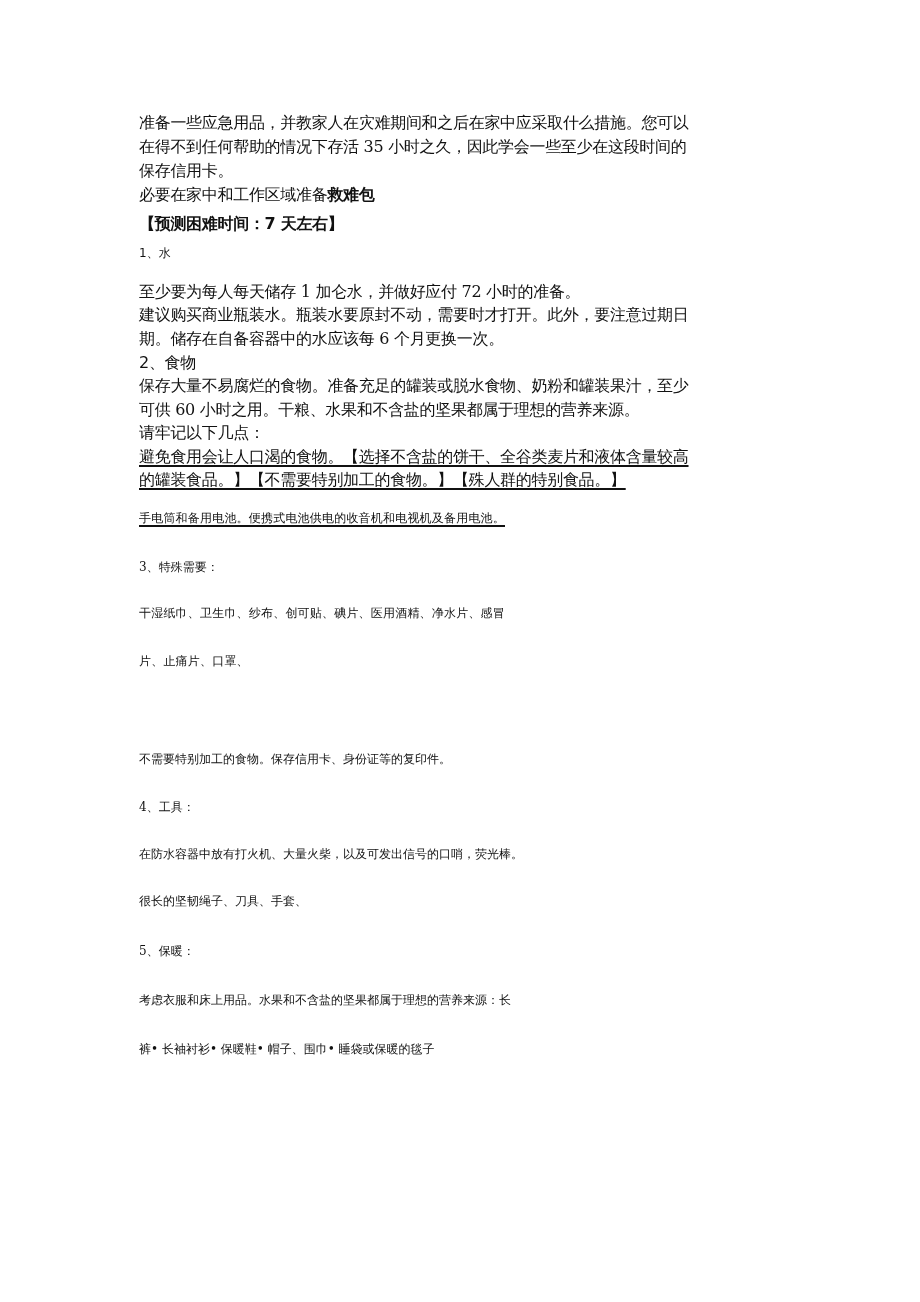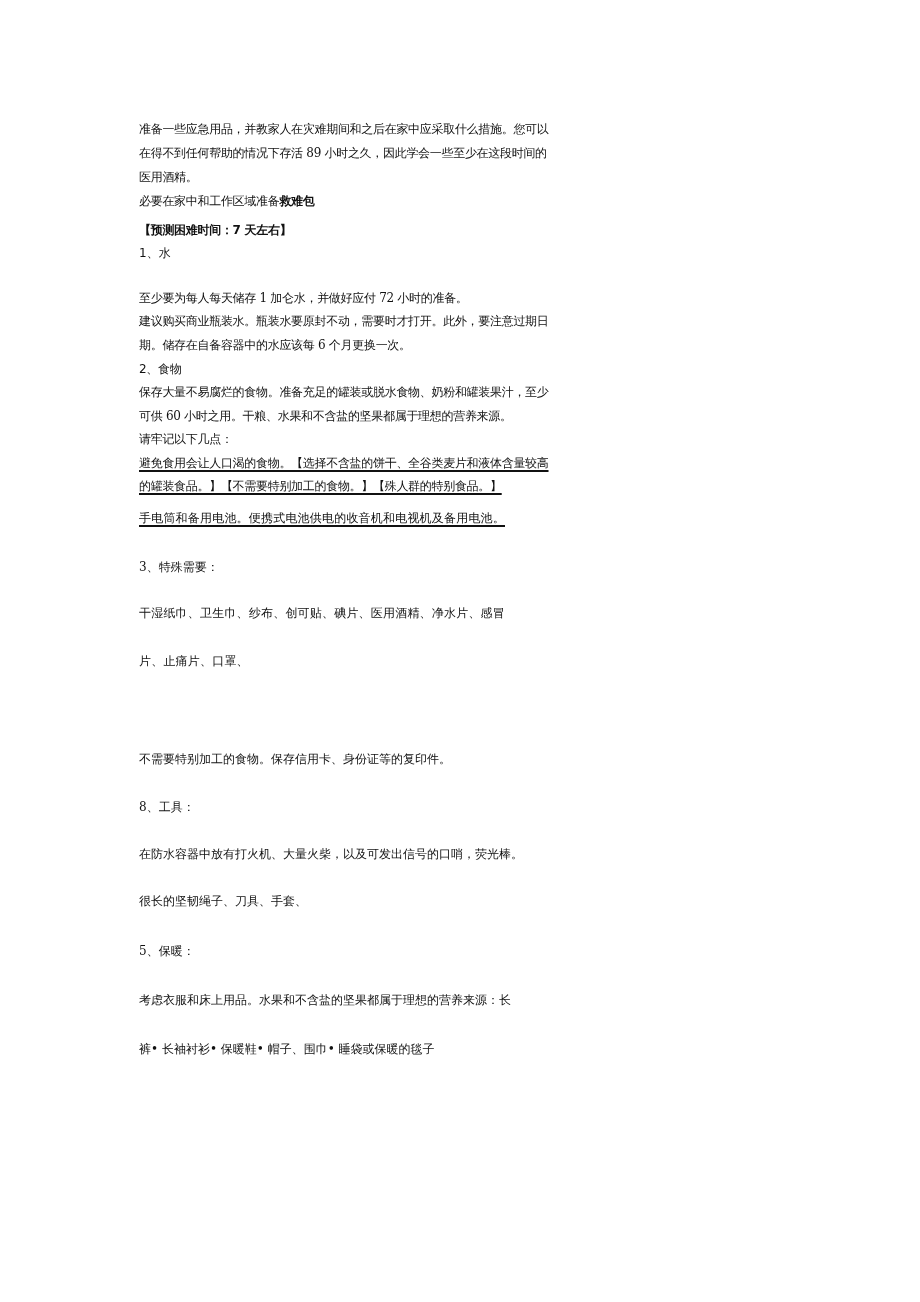--- a/index.html
+++ b/index.html
@@ -1,33 +1,33 @@
 <!DOCTYPE html>
 <html><head>
 <meta charset="utf-8">
 <style>
   html, body { margin:0; padding:0; background:#ffffff; }
   body { width:920px; height:1302px; position:relative; overflow:hidden;
          font-family: "DejaVu Serif", "Liberation Serif", serif; color:#111; }
   .ln { position:absolute; left:139px; white-space:nowrap; line-height:1; }
-  .s { font-size:12px; letter-spacing:-0.3px;margin-top:8px; }
+  .s { font-size:16px; letter-spacing:-0.3px; }
   .m { font-size:12px; }
   .l { font-size:12px; letter-spacing:0.2px; }
   .b { font-weight:bold; }
   .u { text-decoration: underline; text-underline-offset:3px; text-decoration-thickness:1.5px; }
   .sans { font-family: "DejaVu Sans", "Liberation Sans", sans-serif; }
 </style>
 </head>
 <body>
 
 <div>
 
   <div class="ln s" style="top:115px">准备一些应急用品，并教家人在灾难期间和之后在家中应采取什么措施。您可以</div>
-  <div class="ln s" style="top:139px">在得不到任何帮助的情况下存活  89  小时之久，因此学会一些至少在这段时间的</div>
-  <div class="ln s" style="top:163px">医用酒精。</div>
+  <div class="ln s" style="top:139px">在得不到任何帮助的情况下存活  35  小时之久，因此学会一些至少在这段时间的</div>
+  <div class="ln s" style="top:163px">保存信用卡。</div>
   <div class="ln s" style="top:187px">
     <span>必要在家中和工作区域准备</span><span class="b sans">救难包</span>
   </div>
   <div class="ln s b sans" style="top:216px">【预测困难时间：7 天左右】</div>
 
   <div class="ln m sans" style="top:247px">1、水</div>
   <div class="ln s" style="top:284px">至少要为每人每天储存  1  加仑水，并做好应付  72  小时的准备。</div>
   <div class="ln s" style="top:307px">建议购买商业瓶装水。瓶装水要原封不动，需要时才打开。此外，要注意过期日</div>
   <div class="ln s" style="top:331px">期。储存在自备容器中的水应该每 6 个月更换一次。</div>
 
@@ -37,21 +37,21 @@
   <div class="ln s" style="top:425px">请牢记以下几点：</div>
   <div class="ln s u" style="top:449px">避免食用会让人口渴的食物。【选择不含盐的饼干、全谷类麦片和液体含量较高</div>
   <div class="ln s u" style="top:472px">的罐装食品。】【不需要特别加工的食物。】【殊人群的特别食品。】</div>
   <div class="ln l u" style="top:512px">手电筒和备用电池。便携式电池供电的收音机和电视机及备用电池。</div>
 
   <div class="ln m" style="top:561px">3、特殊需要：</div>
   <div class="ln l" style="top:607px">干湿纸巾、卫生巾、纱布、创可贴、碘片、医用酒精、净水片、感冒</div>
   <div class="ln l" style="top:655px">片、止痛片、口罩、</div>
   <div class="ln m" style="top:753px">不需要特别加工的食物。保存信用卡、身份证等的复印件。</div>
 
-  <div class="ln m" style="top:801px">8、工具：</div>
+  <div class="ln m" style="top:801px">4、工具：</div>
   <div class="ln m" style="top:848px">在防水容器中放有打火机、大量火柴，以及可发出信号的口哨，荧光棒。</div>
   <div class="ln m" style="top:895px">很长的坚韧绳子、刀具、手套、</div>
 
   <div class="ln m" style="top:945px">5、保暖：</div>
   <div class="ln m" style="top:994px">考虑衣服和床上用品。水果和不含盐的坚果都属于理想的营养来源：长</div>
   <div class="ln m" style="top:1043px">裤•  长袖衬衫•  保暖鞋•  帽子、围巾•  睡袋或保暖的毯子</div>
 
 </div>
 
 </body></html>

